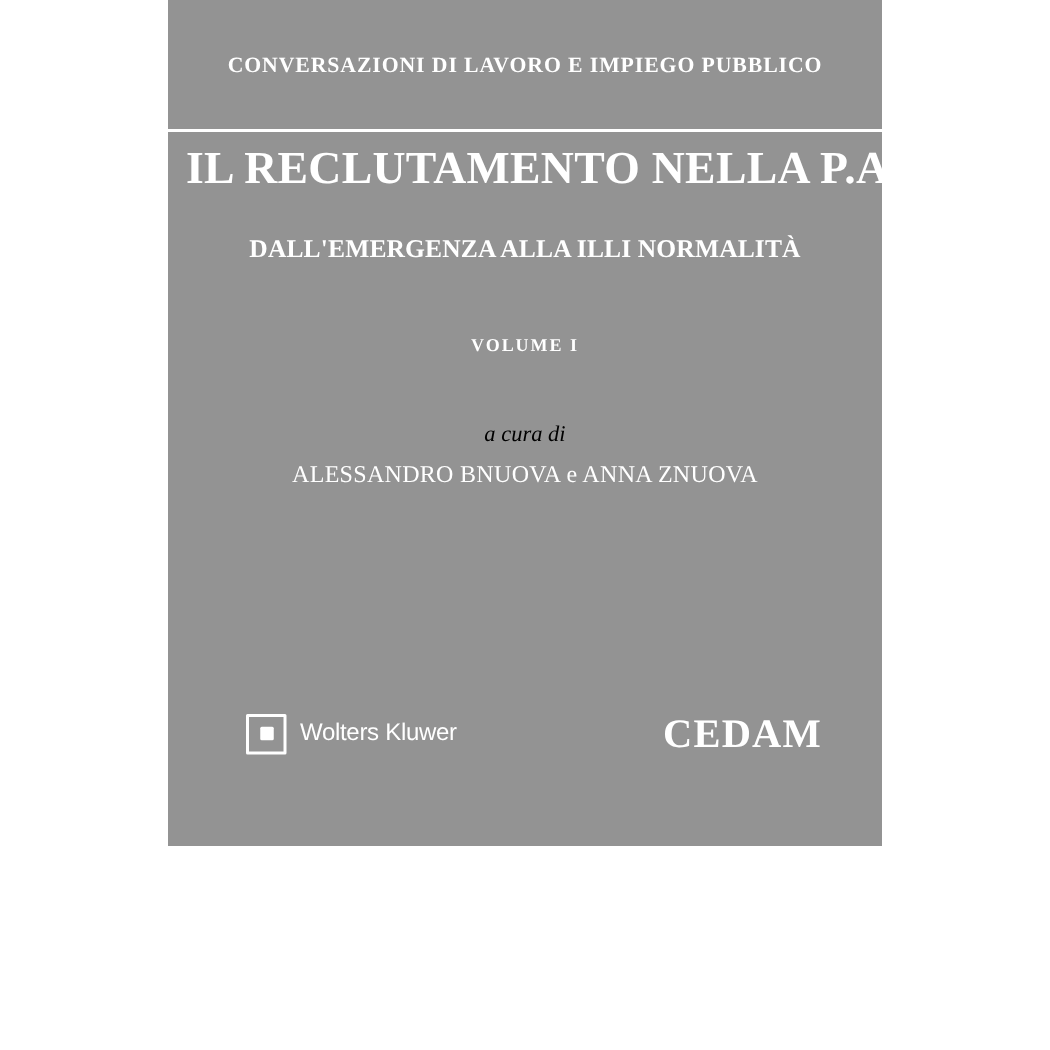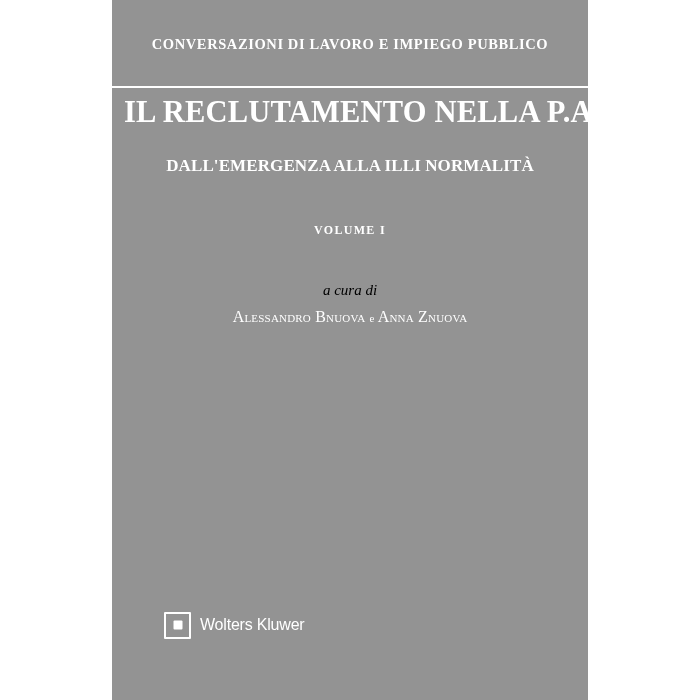--- a/index.html
+++ b/index.html
@@ -18,21 +18,21 @@
     width: 700px;
     height: 700px;
     background: #ffffff;
   }
   
   .cover {
     position: absolute;
     left: 112px;
     top: 0px;
     width: 476px;
-    height: 700px;
+    height: 564px;
     background: #939393;
     box-sizing: border-box;
   }
   
   .series-band {
     position: absolute;
     left: 0;
     top: 0;
     width: 100%;
     height: 88px;
@@ -105,21 +105,21 @@
     margin: 44px 0 0 0;
   }
   .editors {
     font-family: "Liberation Serif", serif;
     font-size: 16px;
     color: #ffffff;
     margin: 9px 0 0 0;
     letter-spacing: 0.2px;
   }
   .editors .sc {
-    font-size: 11px;
+    font-size: 16px;
   }
   
   .logo-row {
     position: absolute;
     left: 0;
     right: 0;
     bottom: 52px;
     height: 46px;
     display: flex;
     align-items: center;
@@ -188,16 +188,17 @@
         <span class="sc"> e </span>
         <span>A<span class="sc">NNA</span> Z<span class="sc">NUOVA</span></span>
       </div>
     </div>
 
     <div class="logo-row">
       <div class="wk-logo">
         <span class="wk-mark"></span>
         <span class="wk-text">Wolters Kluwer</span>
       </div>
+      <div class="cedam-text">CEDAM</div>
     </div>
 
   </div>
 </div>
 
 </body></html>

